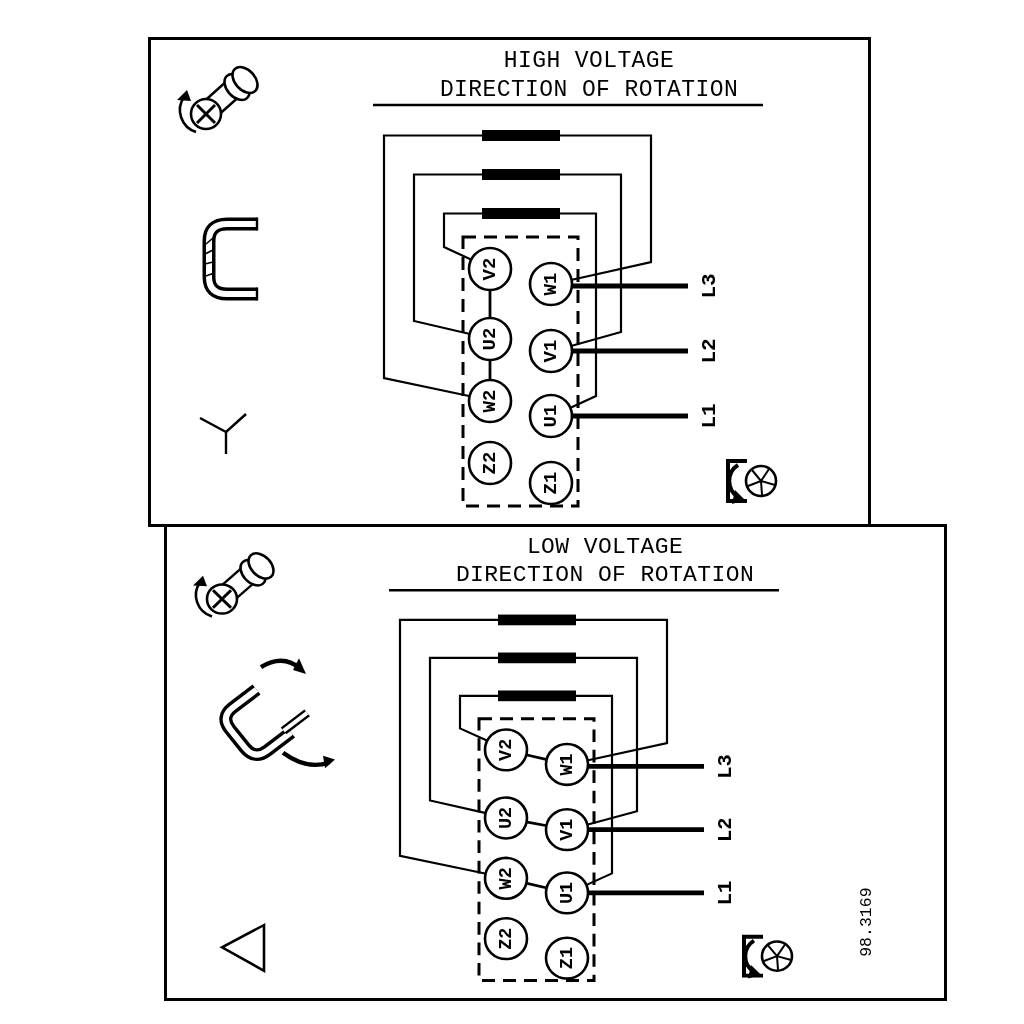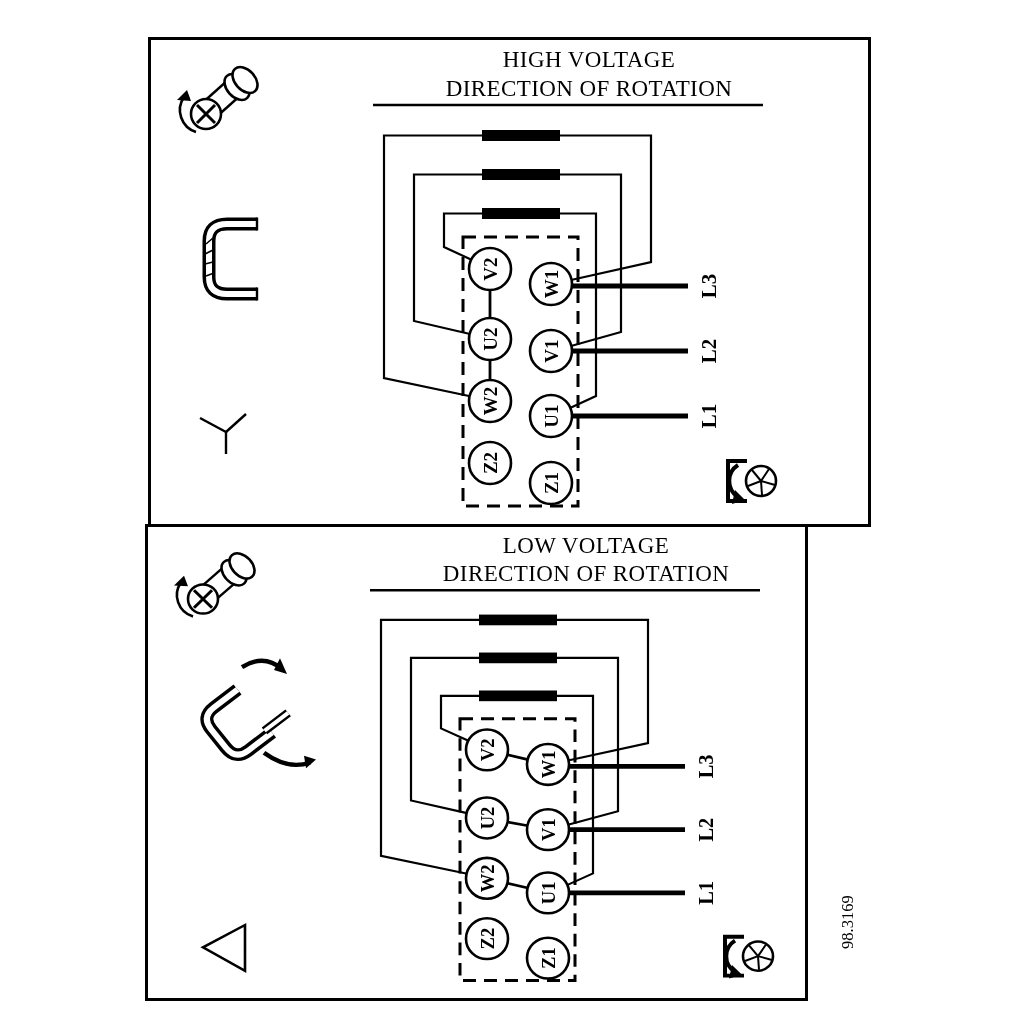--- a/index.html
+++ b/index.html
@@ -1,20 +1,20 @@
 <!DOCTYPE html>
 <html><head>
 <meta charset="utf-8">
 <style>
   html,body{margin:0;padding:0;background:#ffffff;}
   .page{position:relative;width:1024px;height:1024px;background:#ffffff;overflow:hidden;
-        font-family:Liberation Serif, serif;border-radius:32px;}
+        font-family:Liberation Mono, monospace;border-radius:32px;}
   .panel{position:absolute;box-sizing:border-box;border:3px solid #000;background:#fff;}
   #panel-high{left:148px;top:37px;width:723px;height:490px;}
-  #panel-low{left:145px;top:524px;width:663px;height:477px;}
+  #panel-low{left:164px;top:524px;width:783px;height:477px;}
   svg{display:block;}
   svg text{fill:#000;}
   .title{font-size:23px;letter-spacing:.4px;text-anchor:middle;}
   .tlabel{font-size:19px;font-weight:bold;text-anchor:middle;dominant-baseline:central;}
   .llabel{font-size:21px;font-weight:bold;text-anchor:middle;dominant-baseline:central;}
   .ref{font-size:17px;text-anchor:middle;dominant-baseline:central;}
   .wire{fill:none;stroke:#000;stroke-width:2.2;}
   .thin{stroke:#000;stroke-width:2.4;}
   .thick{stroke:#000;stroke-width:5;}
   .dashedbox{fill:none;stroke:#000;stroke-width:3;stroke-dasharray:13 8;}

